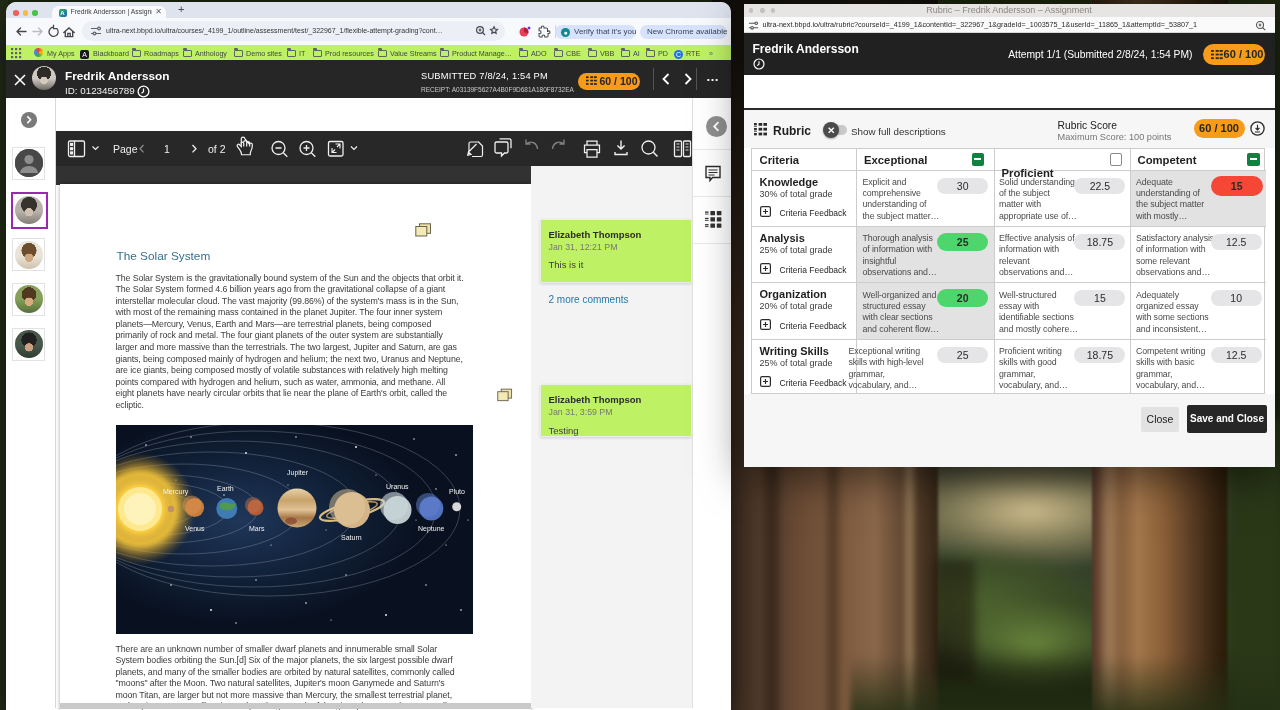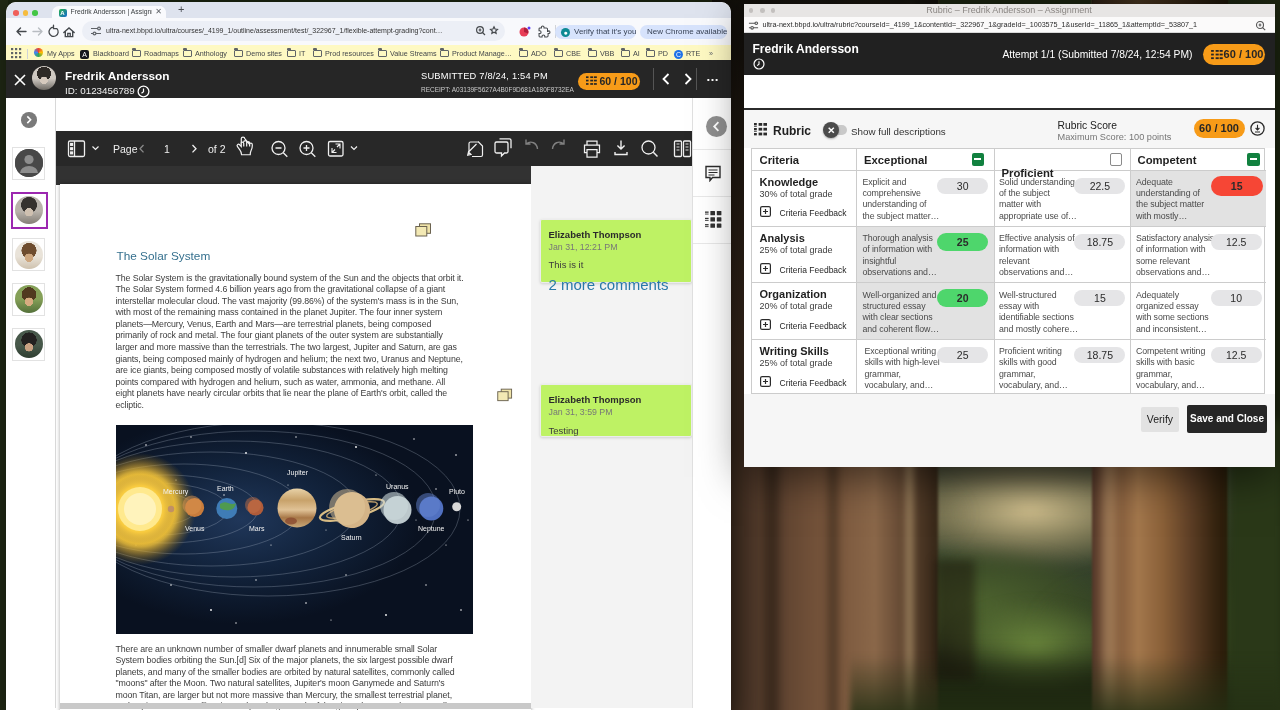--- a/index.html
+++ b/index.html
@@ -6,21 +6,21 @@
 .abs{position:absolute}
 
 #lwin{position:absolute;left:6px;top:2px;width:725px;height:708px;background:#fff;border-radius:10px 10px 0 0;box-shadow:0 8px 30px rgba(0,0,0,.5);z-index:2;overflow:hidden}
 #tabbar{position:absolute;left:0;top:0;width:100%;height:15.5px;background:#dee3ee;border-radius:10px 10px 0 0}
 .tl{position:absolute;top:8px;width:5.6px;height:5.6px;border-radius:50%}
 #tab{position:absolute;left:45.5px;top:3.5px;width:114px;height:12px;background:#f9fafd;border-radius:7px 7px 0 0;font-size:7.5px;color:#3c4043;line-height:12px;white-space:nowrap;overflow:hidden}
 #tabplus{position:absolute;left:164px;top:-1px;font-size:12px;color:#474b50}
 #toolrow{position:absolute;left:0;top:15.5px;width:100%;height:27px;background:#f8f9fc}
 #omni{position:absolute;left:76px;top:3.5px;width:423px;height:20px;border-radius:10px;background:#ecEFf6;font-size:11px;color:#202124;line-height:20px;white-space:nowrap;overflow:hidden}
 .chip{position:absolute;top:7px;height:14.5px;border-radius:8px;background:#d7e3fc;font-size:9.5px;color:#394457;line-height:14.5px;white-space:nowrap}
-#bmrow{position:absolute;left:0;top:42.5px;width:100%;height:17.5px;background:#fef9c3;font-size:7.2px;color:#42464a}
+#bmrow{position:absolute;left:0;top:42.5px;width:100%;height:17.5px;background:#bef264;font-size:7.2px;color:#42464a}
 .bm{position:absolute;top:3.5px;height:11px;line-height:11px;white-space:nowrap;font-size:7.2px}
 .fold{display:inline-block;width:9px;height:7px;border:1px solid #5f6368;border-radius:1px;position:relative;vertical-align:-1px;margin-right:3px}
 .fold:before{content:"";position:absolute;left:-1px;top:-2.6px;width:4px;height:1.6px;background:#5f6368;border-radius:1px 1px 0 0}
 
 #ahdr{position:absolute;left:0;top:58px;width:100%;height:38px;background:#262626;color:#fff}
 
 #dtabs{position:absolute;left:49.5px;top:96px;width:675.5px;height:32.5px;background:#fff}
 
 #ptool{position:absolute;left:49.5px;top:128.5px;width:636.5px;height:35.5px;background:#282828}
 #pview{position:absolute;left:49.5px;top:164px;width:475.5px;height:19px;background:#323232}
@@ -357,21 +357,21 @@
    </g>
   </svg>
   <div style="position:absolute;left:55.5px;top:460px;font-size:8.8px;letter-spacing:-0.1px;line-height:11.6px;color:#3b3b3b;white-space:nowrap">There are an unknown number of smaller dwarf planets and innumerable small Solar<br>System bodies orbiting the Sun.[d] Six of the major planets, the six largest possible dwarf<br>planets, and many of the smaller bodies are orbited by natural satellites, commonly called<br>"moons" after the Moon. Two natural satellites, Jupiter's moon Ganymede and Saturn's<br>moon Titan, are larger but not more massive than Mercury, the smallest terrestrial planet,<br>and Jupiter's moon Callisto is nearly as large. Each of the giant planets and some smaller</div>
   <div style="position:absolute;left:0;top:519.5px;width:471px;height:6px;background:#c9c9c9"></div>
  </div>
  <div id="cpanel">
   <div class="ccard" style="top:52.5px;height:64.5px">
    <div style="font-size:9.5px;font-weight:bold;color:#2b2b2b">Elizabeth Thompson</div>
    <div style="font-size:8.8px;color:#777;margin-top:2.5px">Jan 31, 12:21 PM</div>
    <div style="font-size:9.5px;color:#3c3c3c;margin-top:7px">This is it</div>
-   <div style="font-size:15px;color:#2878a8;margin-top:6px">2 more comments</div>
+   <div style="font-size:10px;color:#2878a8;margin-top:24px">2 more comments</div>
   </div>
   <div class="ccard" style="top:217.5px;height:53px">
    <div style="font-size:9.5px;font-weight:bold;color:#2b2b2b">Elizabeth Thompson</div>
    <div style="font-size:8.8px;color:#777;margin-top:2.5px">Jan 31, 3:59 PM</div>
    <div style="font-size:9.5px;color:#3c3c3c;margin-top:7.5px">Testing</div>
   </div>
  </div>
  <div id="rail">
   <div class="rsep" style="top:51px"></div>
   <div class="rsep" style="top:98px"></div>
@@ -443,21 +443,21 @@
         <circle cx="5" cy="5" r="3.5" stroke="#555" stroke-width="1.1" fill="none"></circle>
         <path d="M7.6,7.6 l2.6,2.6 M3.6,5 h2.8 M5,3.6 v2.8" stroke="#555" stroke-width="1.1"></path>
       </svg>
  </div>
  <div id="rhdr">
   <div style="position:absolute;left:9px;top:9px;font-size:12px;font-weight:bold">Fredrik Andersson</div>
   <svg width="12" height="12" style="position:absolute;left:9px;top:25px" viewBox="0 0 13 13">
         <circle cx="6.5" cy="6.5" r="5.4" fill="none" stroke="#fff" stroke-width="1.3"></circle>
         <path d="M6.5,3.4 V6.8 L4.5,8.3" fill="none" stroke="#fff" stroke-width="1.2"></path>
       </svg>
-  <div style="position:absolute;right:82px;top:16px;font-size:10.3px;text-align:right">Attempt 1/1 (Submitted 7/8/24, 12:54 PM)</div>
+  <div style="position:absolute;right:82px;top:16px;font-size:10.3px;text-align:right">Attempt 1/1 (Submitted 2/8/24, 1:54 PM)</div>
   <div class="opill" style="left:459.5px;top:11px;width:62px;height:20.5px;font-size:11.5px;line-height:20.5px">
         <svg width="12" height="10" style="position:absolute;left:8px;top:5.5px" viewBox="0 0 13 11">
           <g fill="#262626">
             <rect x="0" y="0" width="3" height="2"></rect>
             <rect x="5" y="0" width="3.4" height="2"></rect>
             <rect x="9.4" y="0" width="3.4" height="2"></rect>
             <rect x="0" y="4" width="3" height="2"></rect>
             <rect x="5" y="4" width="3.4" height="2"></rect>
             <rect x="9.4" y="4" width="3.4" height="2"></rect>
             <rect x="0" y="8" width="3" height="2"></rect>
@@ -560,24 +560,24 @@
   <div class="pill pn" style="left:185.7px;top:139.5px">20</div>
   <div class="pill pg" style="left:322.9px;top:141px">15</div>
   <div class="pill pg" style="left:459.2px;top:141px">10</div>
 
   <div class="abs cn" style="left:8px;top:195.5px">Writing Skills</div>
   <div class="abs cp" style="left:8px;top:208.5px">25% of total grade</div>
   <div class="abs cf" style="left:8px;top:226.5px"><svg class="fbk" width="11" height="11" viewBox="0 0 11 11">
           <rect x="0.6" y="0.6" width="9.8" height="9.8" rx="1.5" fill="none" stroke="#2b2b2b" stroke-width="1.2"></rect>
           <path d="M5.5,3 v5 M3,5.5 h5" stroke="#2b2b2b" stroke-width="1.2"></path>
         </svg><span>Criteria Feedback</span></div>
-  <div class="abs ct" style="left:113px;top:197px">Exceptional writing<br>skills with high-level<br>grammar,<br>vocabulary, and…</div>
+  <div class="abs ct" style="left:97px;top:197px">Exceptional writing<br>skills with high-level<br>grammar,<br>vocabulary, and…</div>
   <div class="abs ct" style="left:247.5px;top:197px">Proficient writing<br>skills with good<br>grammar,<br>vocabulary, and…</div>
   <div class="abs ct" style="left:384.5px;top:197px">Competent writing<br>skills with basic<br>grammar,<br>vocabulary, and…</div>
   <div class="pill pg" style="left:185.7px;top:197.5px">25</div>
   <div class="pill pg" style="left:322.9px;top:197.5px">18.75</div>
   <div class="pill pg" style="left:459.2px;top:197.5px">12.5</div>
  </div>
  <div id="rfoot">
-  <div class="btn" style="left:397.5px;top:13px;width:38px;height:25.5px;background:#e2e2e2;color:#202020;line-height:25.5px;font-size:10.5px">Verify</div>
+  <div class="btn" style="left:397.5px;top:13px;width:38px;height:25.5px;background:#e2e2e2;color:#202020;line-height:25.5px;font-size:10.5px">Close</div>
   <div class="btn" style="left:443.5px;top:11px;width:80px;height:28px;background:#262626;color:#fff;line-height:28px;font-weight:bold;font-size:10px">Save and Close</div>
  </div>
 </div>
 
 </body></html>

